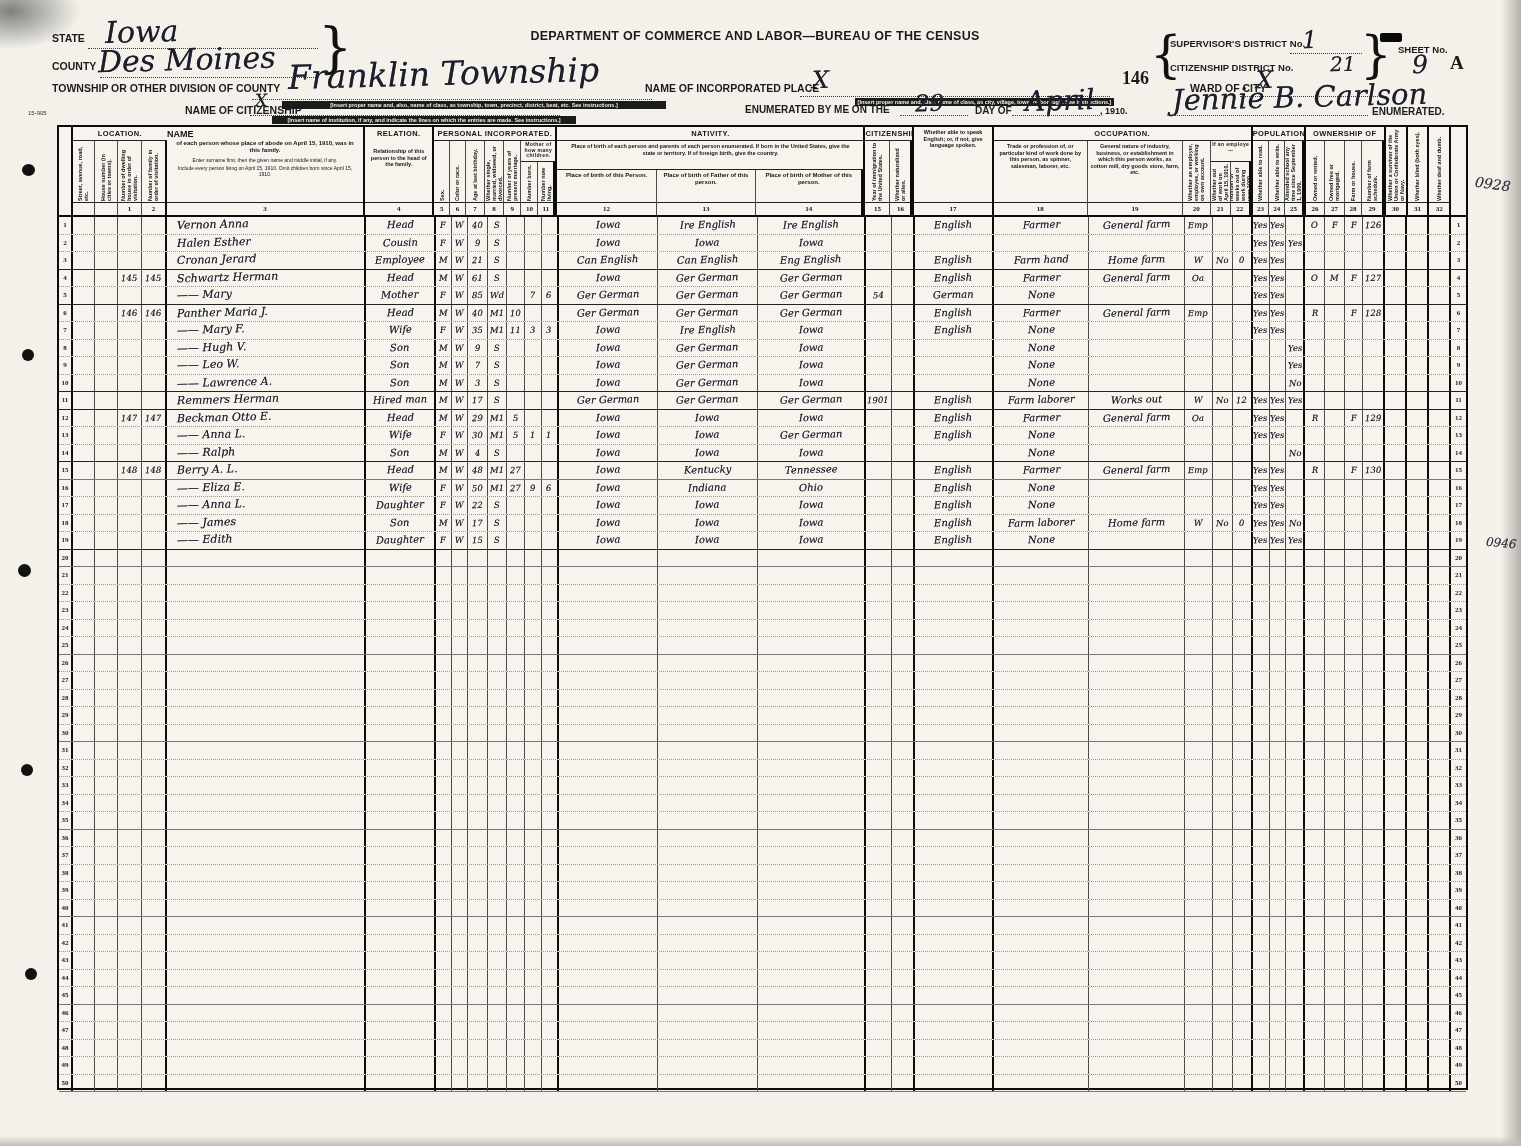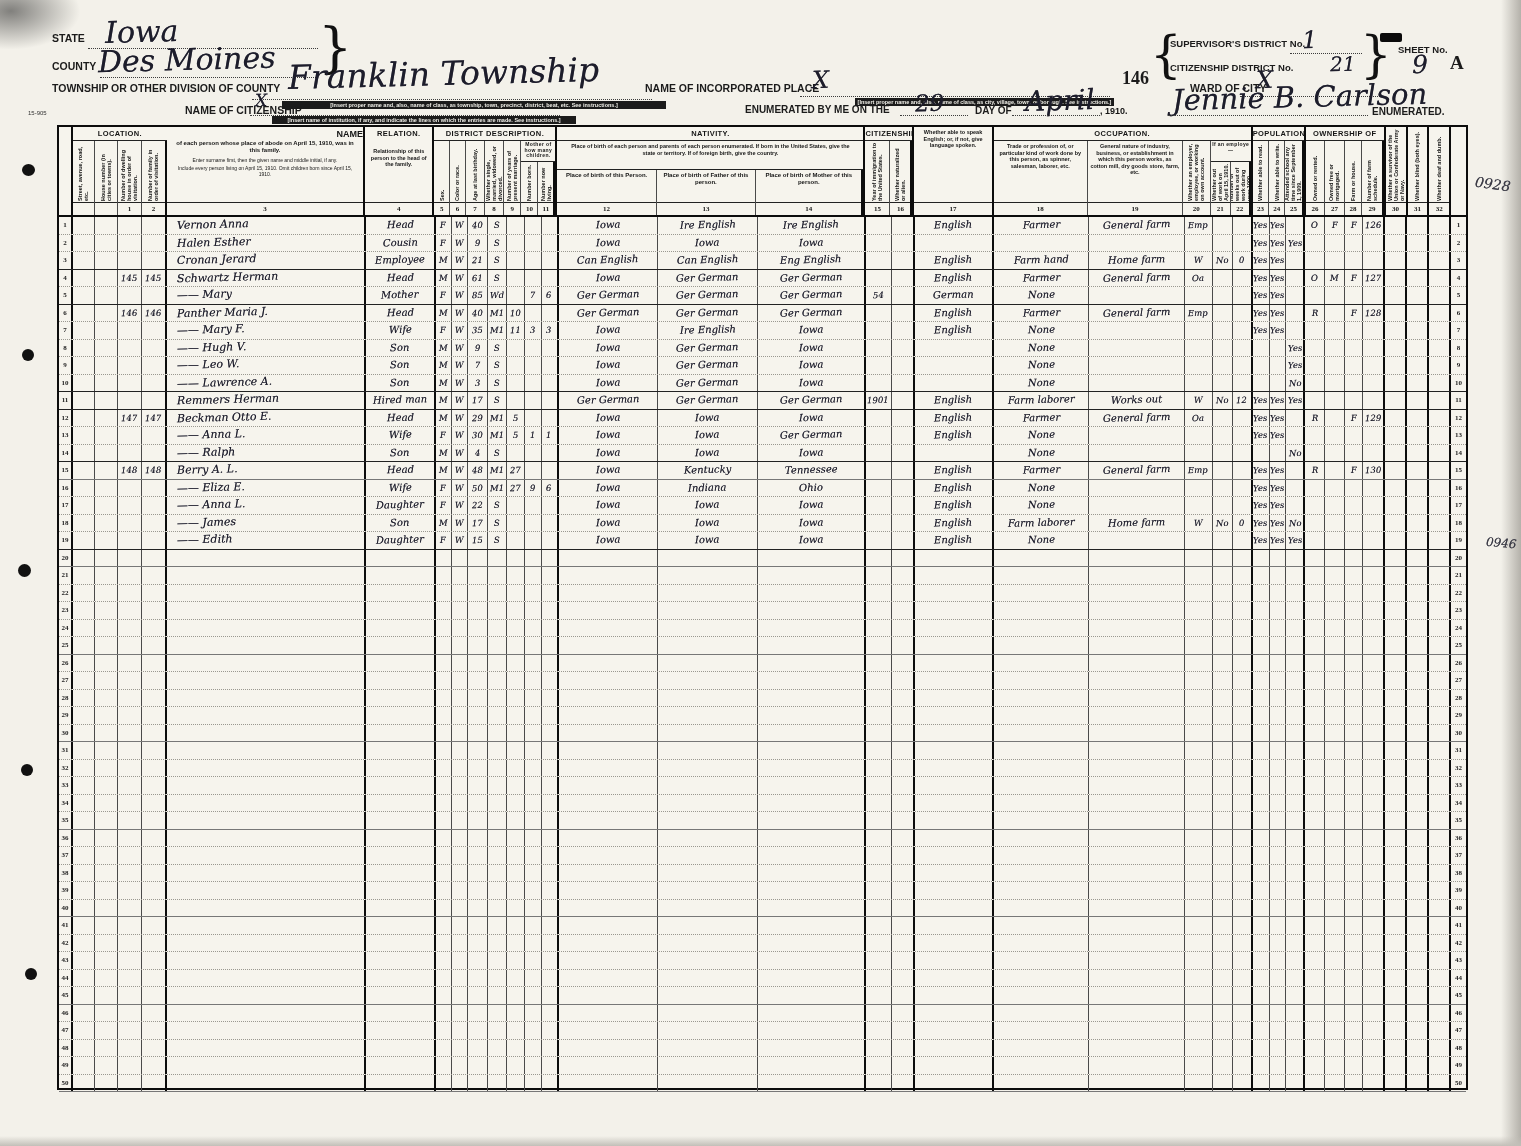--- a/index.html
+++ b/index.html
@@ -67,20 +67,21 @@
 
   <span class="abs lbl" style="left:52px;top:32px;font-size:10.5px;">STATE</span>
   <span class="abs hw tilt" style="left:105px;top:14px;font-size:30px;">Iowa</span>
   <div class="abs dotline" style="left:88px;top:47px;width:230px;"></div>
 
   <span class="abs lbl" style="left:52px;top:60px;font-size:10.5px;">COUNTY</span>
   <span class="abs hw tilt" style="left:98px;top:42px;font-size:30px;">Des Moines</span>
   <div class="abs dotline" style="left:100px;top:76px;width:218px;"></div>
   <span class="abs brace" style="left:318px;top:16px;font-size:54px;">}</span>
 
+  <div class="abs lbl" style="left:480px;top:29px;width:550px;text-align:center;font-size:12.5px;letter-spacing:.3px;">DEPARTMENT OF COMMERCE AND LABOR—BUREAU OF THE CENSUS</div>
 
   <span class="abs brace" style="left:1150px;top:26px;font-size:50px;">{</span>
   <span class="abs lbl" style="left:1170px;top:38px;font-size:9.5px;">SUPERVISOR'S DISTRICT No.</span>
   <span class="abs hw tilt" style="left:1302px;top:26px;font-size:24px;">1</span>
   <div class="abs dotline" style="left:1290px;top:52px;width:72px;"></div>
   <span class="abs lbl" style="left:1170px;top:62px;font-size:9.5px;">CITIZENSHIP DISTRICT No.</span>
   <span class="abs hw tilt" style="left:1330px;top:52px;font-size:20px;">21</span>
   <span class="abs brace" style="left:1360px;top:26px;font-size:50px;">}</span>
 
   <div class="abs" style="left:1380px;top:33px;width:22px;height:9px;background:#0a0a0a;border-radius:2px;"></div>
@@ -149,33 +150,33 @@
             </div>
             <div class="hcol br2" style="width: 25px;">
               <div class="vlabwrap">
                 <span class="vlab">Number of family in order of visitation.</span>
               </div>
               <div class="numbox">2</div>
             </div>
           </div>
         </div>
         <div class="grp br2" style="width: 200px;">
-          <div style="font-weight: bold; font-size: 9px; text-align: right; padding-top: 2px;">NAME</div>
+          <div style="font-weight: bold; font-size: 9px; text-align: left; padding-top: 2px;">NAME</div>
           <div class="hlab" style="flex: 0 0 auto; font-size: 6px; padding: 1px 6px;">of each person whose place of abode on April 15, 1910, was in this family.</div>
           <div class="hlab" style="flex: 0 0 auto; font-size: 5px; font-weight: normal; padding: 2px 6px 0px;">Enter surname first, then the given name and middle initial, if any.</div>
           <div class="hlab" style="flex: 1 1 0%; font-size: 5px; font-weight: normal; padding: 2px 6px 0px;">Include every person living on April 15, 1910.  Omit children born since April 15, 1910.</div>
           <div class="numbox">3</div>
         </div>
         <div class="grp br2" style="width: 70px;">
           <div class="gtitle" style="border-bottom: none;">RELATION.</div>
           <div class="hlab" style="font-size: 5.5px; padding: 8px 4px 0px;">Relationship of this person to the head of the family.</div>
           <div class="numbox">4</div>
         </div>
         <div class="grp br2" style="width: 123px;">
-          <div class="gtitle">DISTRICT DESCRIPTION.</div>
+          <div class="gtitle">PERSONAL INCORPORATED.</div>
           <div class="gcols">
             <div class="hcol br1" style="width: 16px;">
               <div class="vlabwrap">
                 <span class="vlab">Sex.</span>
               </div>
               <div class="numbox">5</div>
             </div>
             <div class="hcol br1" style="width: 16px;">
               <div class="vlabwrap">
                 <span class="vlab">Color or race.</span>

